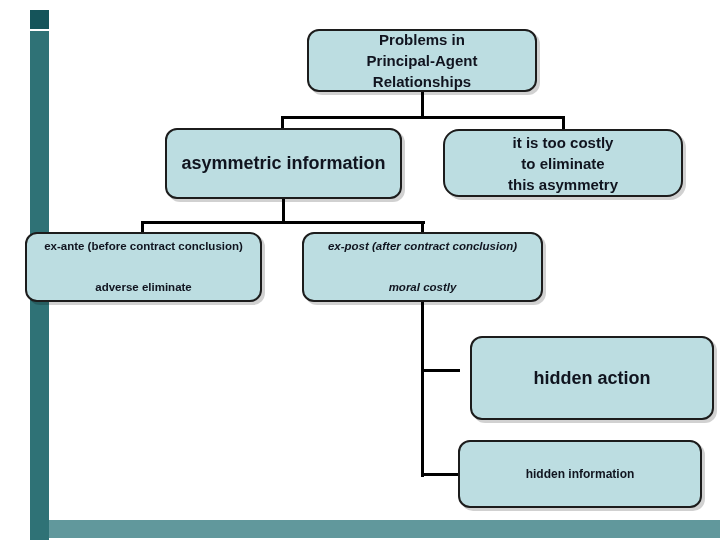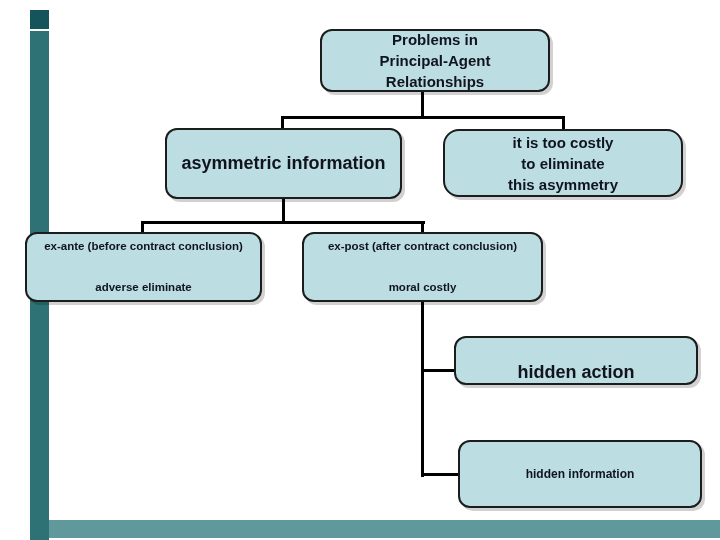--- a/index.html
+++ b/index.html
@@ -24,27 +24,27 @@
     box-shadow: 3px 3px 0 rgba(0,0,0,0.18);
     color: var(--node-text-color, #10141f);
     font-weight: bold;
     display: flex;
     flex-direction: column;
     align-items: center;
     justify-content: center;
     text-align: center;
     white-space: pre-line;
   }
-  .box.root    { left: 307px; top: 29px;  width: 230px; height: 63px; font-size: 15px; line-height: 1.4; margin-left: 13px; }
+  .box.root    { left: 307px; top: 29px;  width: 230px; height: 63px; font-size: 15px; line-height: 1.4; }
   .box.asym    { left: 165px; top: 128px; width: 237px; height: 71px; font-size: 18px; text-align: center; }
   .box.costly  { left: 443px; top: 129px; width: 240px; height: 68px; font-size: 15px; line-height: 1.4; border-radius: 16px; }
   .box.two     { font-size: 11.5px; line-height: 1.1; gap: 28px; }
   .box.exante  { left: 25px;  top: 232px; width: 237px; height: 70px; }
-  .box.expost  { left: 302px; top: 232px; width: 241px; height: 70px; }
-  .box.hact    { left: 454px; top: 336px; width: 244px; height: 49px; font-size: 18px; justify-content: flex-end; }
+  .box.expost  { left: 302px; top: 232px; width: 241px; height: 70px; font-style: italic; }
+  .box.hact    { left: 470px; top: 336px; width: 244px; height: 84px; font-size: 18px; }
   .box.hinfo   { left: 458px; top: 440px; width: 244px; height: 68px; font-size: 12px; }
 </style>
 </head>
 <body>
 
 <div class="slide">
 
   <div class="bar bottom"></div>
   <div class="bar cap"></div>
   <div class="bar left"></div>

